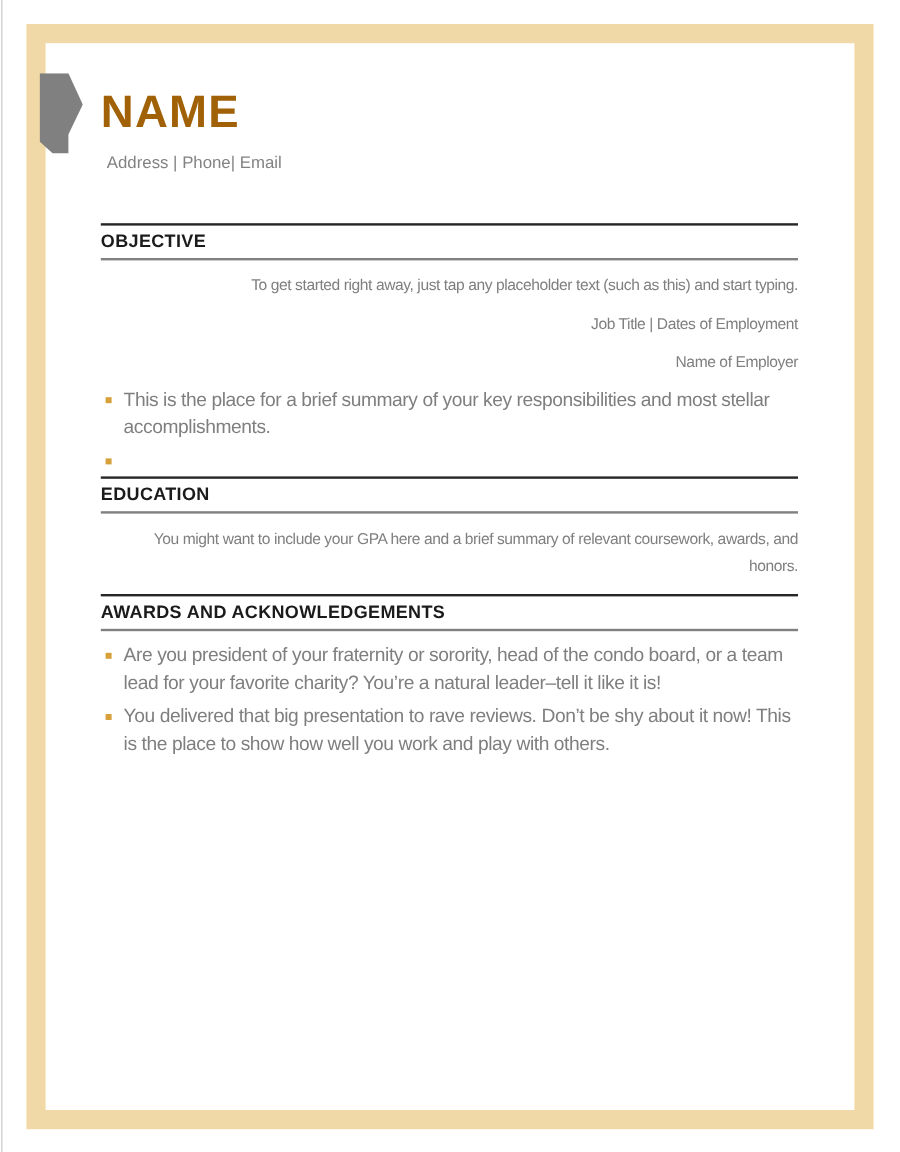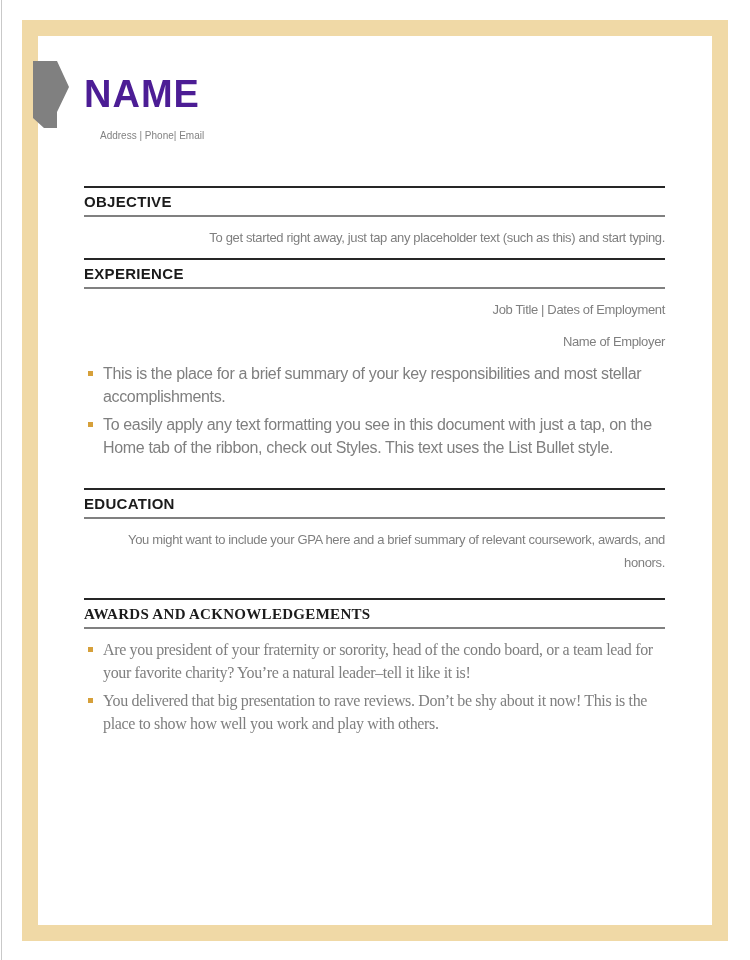--- a/index.html
+++ b/index.html
@@ -34,32 +34,32 @@
     box-sizing: border-box;
     width: 100%; height: 100%;
     padding: 36px 47px 0 46px;
   }
   .doc-title {
     margin: 0;
     font-size: 38px;
     line-height: 44px;
     font-weight: 700;
     letter-spacing: 1px;
-    color: #4c1d95;
+    color: #a16207;
   }
   .contact-line {
-    margin: 10px 0 0 16px;
-    font-size: 10px;
+    margin: 10px 0 0 5px;
+    font-size: 14px;
     line-height: 19px;
     color: #828282;
   }
   .sec { margin-top: 9px; }
   .sec.first { margin-top: 41px; }
   .sec.education { margin-top: 29px; }
-  .sec.awards { margin-top: 24px; font-family: Liberation Serif, serif; }
+  .sec.awards { margin-top: 12px; }
   .sec-head {
     border-top: 2px solid #262626;
     border-bottom: 2px solid #808080;
     padding: 5px 0 4px 0;
   }
   .sec-title {
     margin: 0;
     font-size: 15px;
     line-height: 18px;
     font-weight: 700;
@@ -112,33 +112,29 @@
     <p class="contact-line">Address | Phone| Email</p>
 
     <section class="sec first">
       <div class="sec-head">
         <h2 class="sec-title">OBJECTIVE</h2>
       </div>
       <p class="body-text">To get started right away, just tap any placeholder text (such as this) and start typing.</p>
     </section>
 
     <section class="sec">
-      <div class="sec-head">
-        <h2 class="sec-title">EXPERIENCE</h2>
-      </div>
       <p class="body-text">Job Title | Dates of Employment</p>
       <p class="body-text">Name of Employer</p>
       <ul class="bullets">
         <li>
           <span class="bullet-square"></span>
           <span>This is the place for a brief summary of your key responsibilities and most stellar accomplishments.</span>
         </li>
         <li>
           <span class="bullet-square"></span>
-          <span>To easily apply any text formatting you see in this document with just a tap, on the Home tab of the ribbon, check out Styles. This text uses the List Bullet style.</span>
         </li>
       </ul>
     </section>
 
     <section class="sec education">
       <div class="sec-head">
         <h2 class="sec-title">EDUCATION</h2>
       </div>
       <p class="body-text">You might want to include your GPA here and a brief summary of relevant coursework, awards, and honors.</p>
     </section>

